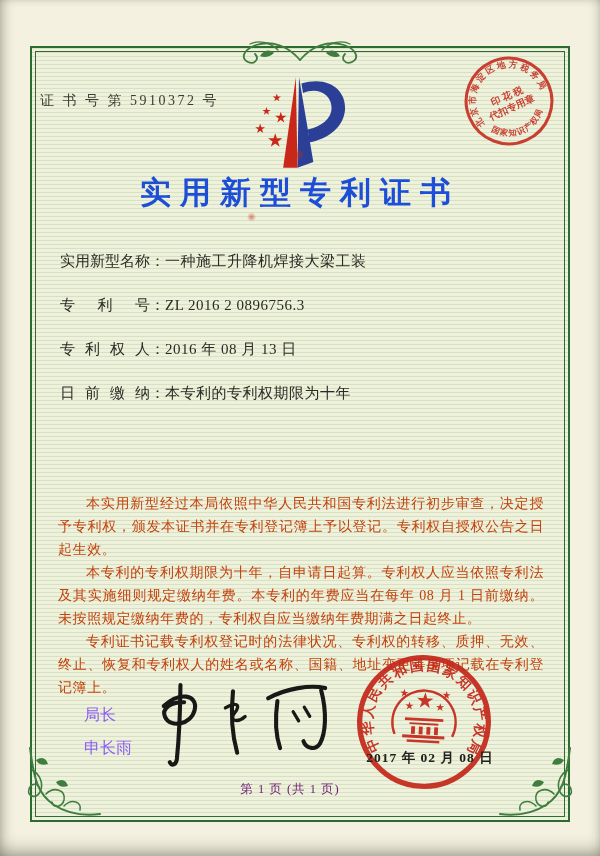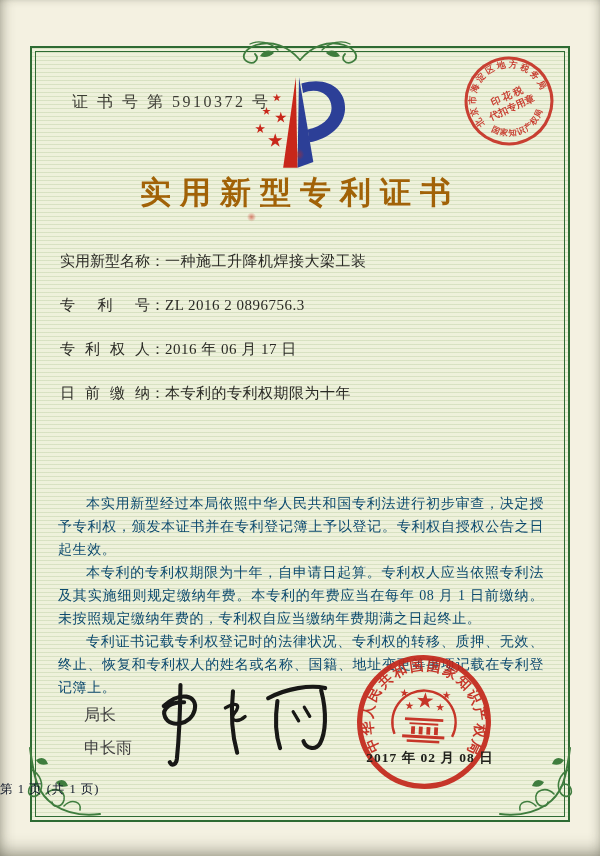--- a/index.html
+++ b/index.html
@@ -21,50 +21,50 @@
     border:2px solid var(--border-green,#2e6b33);
     background:
       repeating-linear-gradient(180deg, rgba(124,162,92,.20) 0 1px, rgba(0,0,0,0) 1px 4px),
       #eef1db;
   }
   .frame-inner{
     position:absolute;left:3px;top:3px;right:3px;bottom:3px;
     border:1px solid var(--border-green,#2e6b33);
   }
   .cert-no{
-    position:absolute;left:72px;top:92px;
-    font-size:16px;letter-spacing:2.5px;color:#3c3c34;
+    position:absolute;left:40px;top:92px;
+    font-size:14px;letter-spacing:2.5px;color:#3c3c34;
   }
   .logo{position:absolute;left:236px;top:74px;width:134px;height:100px;}
   .title{
     position:absolute;left:0;top:172px;width:100%;
     text-align:center;font-size:31px;font-weight:bold;
-    letter-spacing:9px;color:#a16207;
+    letter-spacing:9px;color:#1d4ed8;
   }
   .fields{position:absolute;left:60px;top:252px;width:482px;}
   .frow{height:20px;margin-bottom:24px;font-size:15px;color:#2b2b26;white-space:nowrap;}
   .flabel{display:inline-block;width:90px;text-align:justify;text-align-last:justify;}
   .fvalue{letter-spacing:.5px;}
   .body-text{
     position:absolute;left:58px;top:492px;width:486px;
-    font-size:14px;line-height:23px;color:#0c4a6e;
+    font-size:14px;line-height:23px;color:#c2410c;
     text-align:justify;letter-spacing:.6px;
   }
   .body-text p{margin:0;text-indent:2em;}
-  .signer{position:absolute;left:84px;top:698px;font-size:16px;color:#404040;line-height:33px;}
+  .signer{position:absolute;left:84px;top:698px;font-size:16px;color:#8b5cf6;line-height:33px;}
   .signature{position:absolute;left:148px;top:674px;width:205px;height:98px;transform:rotate(-2deg);}
   .seal-main{position:absolute;left:352px;top:650px;width:144px;height:144px;transform:rotate(3deg);opacity:.93;}
   .issue-date{
     position:absolute;left:360px;top:749px;width:140px;text-align:center;
     font-size:13.5px;color:#20201c;letter-spacing:1px;font-weight:bold;z-index:5;
   }
   .seal-tax{position:absolute;left:458px;top:50px;width:102px;height:102px;transform:rotate(-24deg);opacity:.88;}
   .page-footer{
-    position:absolute;left:0;top:781px;width:580px;
-    font-size:12.5px;color:#0f172a;letter-spacing:1px;
+    position:absolute;left:0;top:781px;width:580px;text-align:center;
+    font-size:12.5px;color:#701a75;letter-spacing:1px;
   }
   .ornament{position:absolute;pointer-events:none;}
   .orn-top{left:200px;top:28px;width:200px;height:40px;}
   .orn-bl{left:22px;top:742px;width:84px;height:84px;}
   .orn-br{left:494px;top:742px;width:84px;height:84px;transform:scaleX(-1);}
   .speck{position:absolute;border-radius:50%;background:radial-gradient(circle,rgba(200,40,25,.55),rgba(200,40,25,0) 70%);}
 </style>
 </head>
 <body>
 
@@ -118,21 +118,21 @@
   </svg>
 
   <div class="speck" style="left:293px;top:148px;width:11px;height:13px;"></div>
   <div class="speck" style="left:247px;top:212px;width:9px;height:10px;"></div>
 
   <div class="title">实用新型专利证书</div>
 
   <div class="fields">
     <div class="frow"><span class="flabel">实用新型名称</span><span>：</span><span class="fvalue">一种施工升降机焊接大梁工装</span></div>
     <div class="frow"><span class="flabel">专利号</span><span>：</span><span class="fvalue">ZL 2016 2 0896756.3</span></div>
-    <div class="frow"><span class="flabel">专利权人</span><span>：</span><span class="fvalue">2016 年 06 月 17 日</span></div>
+    <div class="frow"><span class="flabel">专利权人</span><span>：</span><span class="fvalue">2016 年 08 月 13 日</span></div>
     <div class="frow"><span class="flabel">日前缴纳</span><span>：</span><span class="fvalue">本专利的专利权期限为十年</span></div>
   </div>
 
   <div class="body-text">
     <p>本实用新型经过本局依照中华人民共和国专利法进行初步审查，决定授予专利权，颁发本证书并在专利登记簿上予以登记。专利权自授权公告之日起生效。</p>
     <p>本专利的专利权期限为十年，自申请日起算。专利权人应当依照专利法及其实施细则规定缴纳年费。本专利的年费应当在每年 08 月 1 日前缴纳。未按照规定缴纳年费的，专利权自应当缴纳年费期满之日起终止。</p>
     <p>专利证书记载专利权登记时的法律状况、专利权的转移、质押、无效、终止、恢复和专利权人的姓名或名称、国籍、地址变更等事项记载在专利登记簿上。</p>
   </div>
 
   <div class="signer">

